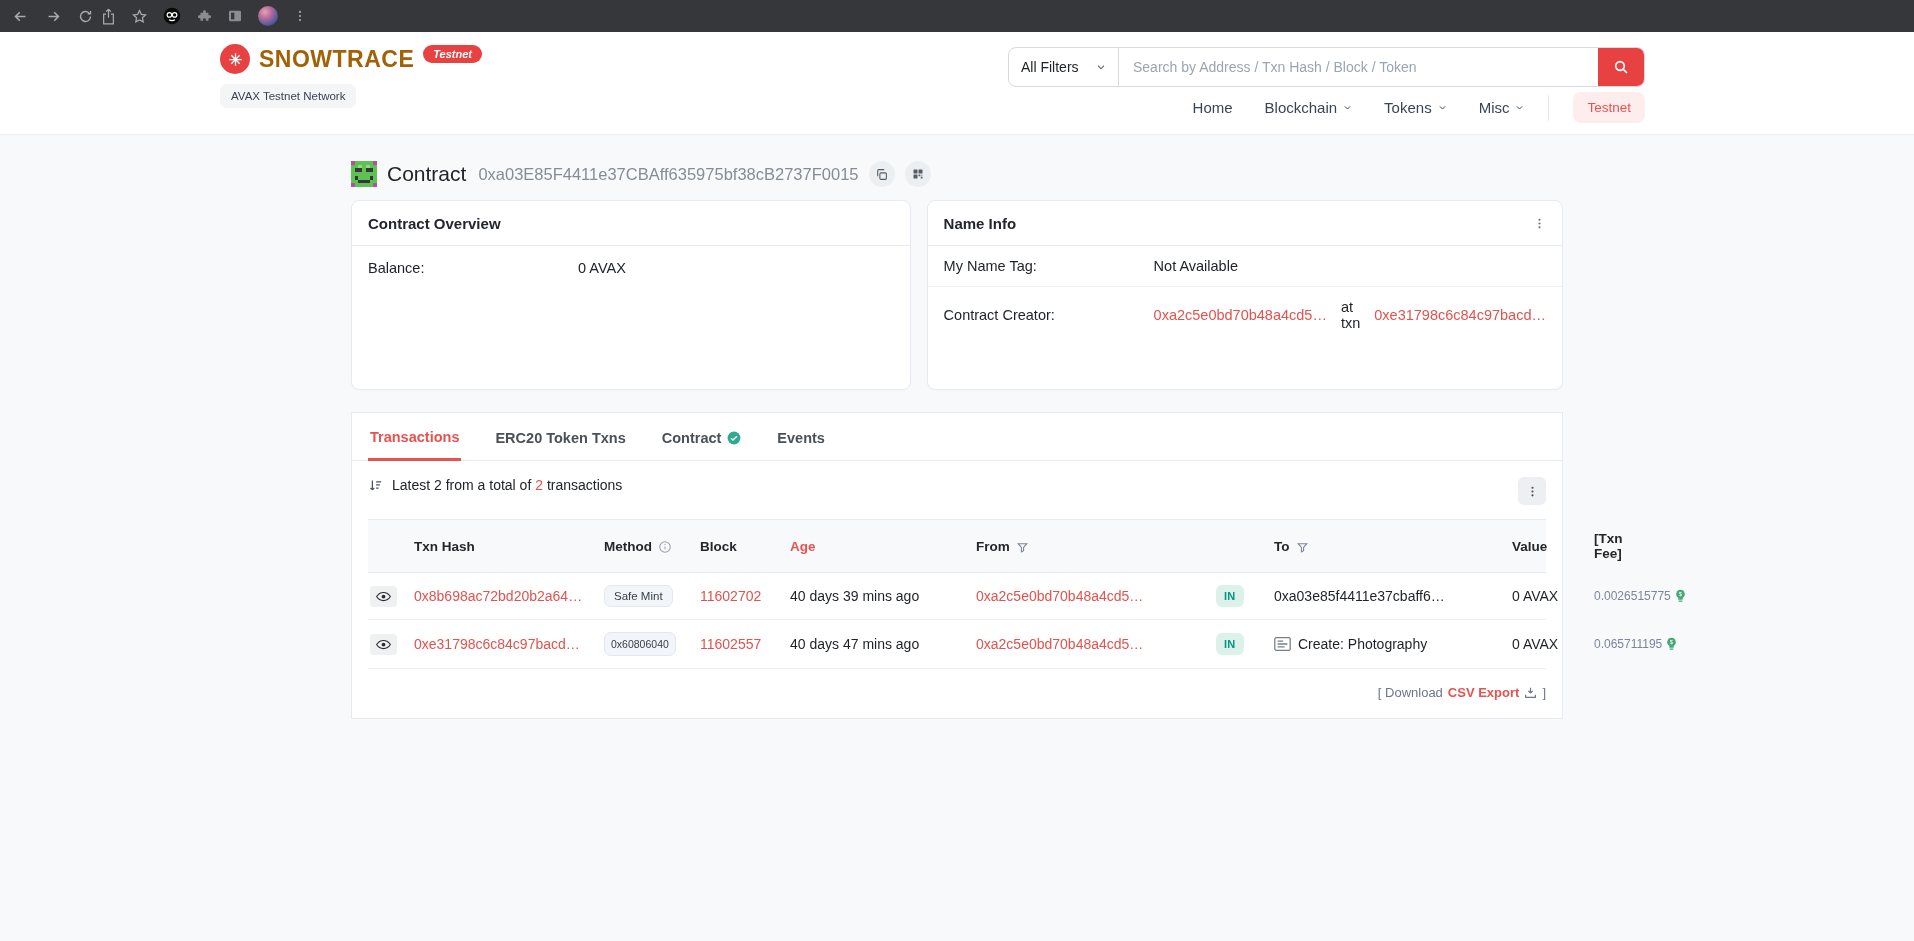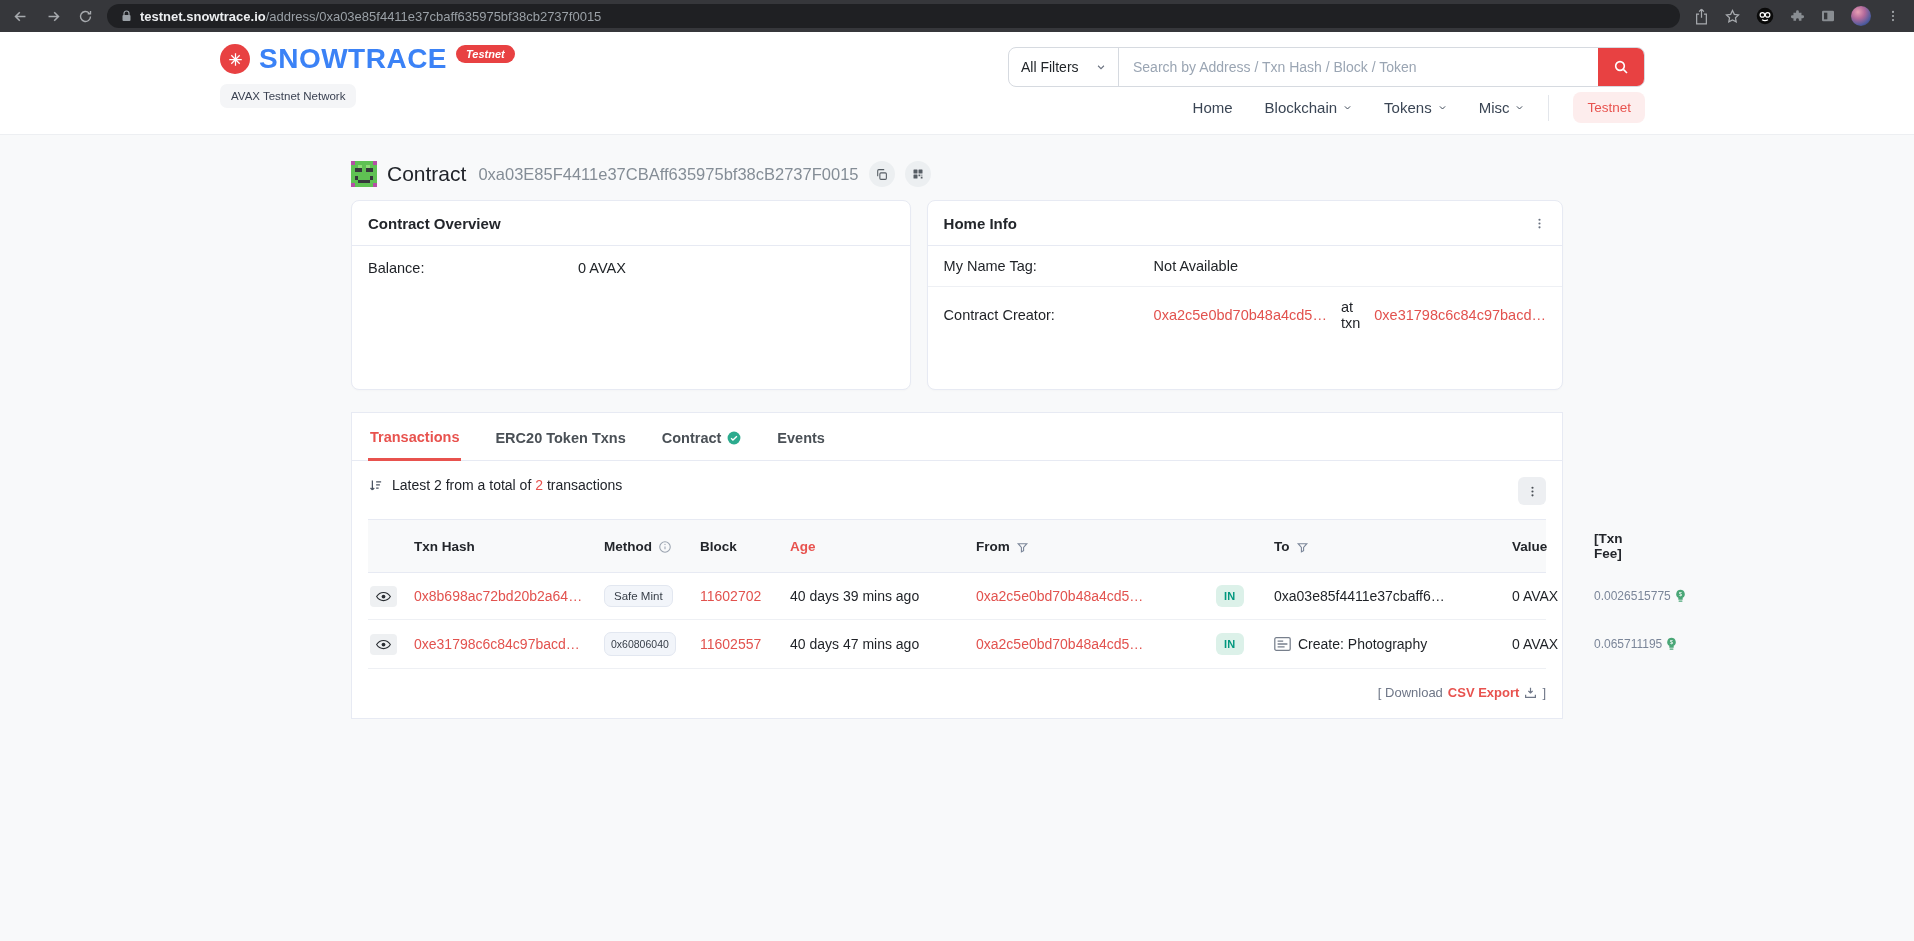--- a/index.html
+++ b/index.html
@@ -23,21 +23,21 @@
   .chrome-right { display:flex; align-items:center; gap:15px; padding-right:4px; }
   .profile-avatar { width:20px; height:20px; border-radius:50%;
     background:radial-gradient(circle at 35% 30%, #e9a0b4 0%, #b36a9b 35%, #4d5b9e 70%, #23284a 100%); }
 
   
   .site-header { background:#fff; height:103px; border-bottom:1px solid #edeff2; position:relative; }
   .header-inner { margin-left:220px; width:1425px; height:100%; position:relative; }
   .brand-block { position:absolute; left:0; top:12px; }
   .brand-row { display:flex; align-items:flex-start; gap:9px; }
   .brand-logo { width:30px; height:30px; border-radius:50%; background:#e84142; display:flex; align-items:center; justify-content:center; }
-  .brand-name { font-size:28px; font-weight:bold; color:#3b82f6; letter-spacing:.5px; line-height:30px; }
+  .brand-name { font-size:23px; font-weight:bold; color:#a16207; letter-spacing:.5px; line-height:30px; }
   .brand-badge { background:#e84142; color:#fff; font-size:11px; font-weight:bold; font-style:italic;
                  padding:3px 10px; border-radius:10px; margin-top:1px; }
   .network-label { margin-top:10px; display:inline-block; background:#f4f5f7; border-radius:7px;
                    padding:6px 11px; font-size:11.5px; color:#3b4252; }
   .search-bar { position:absolute; right:0; top:15px; width:637px; height:40px; display:flex;
                 border:1px solid #d6dae0; border-radius:8px; background:#fff; overflow:hidden; }
   .filter-select { width:110px; display:flex; align-items:center; justify-content:space-between;
                    padding:0 12px; border-right:1px solid #d6dae0; font-size:14px; color:#212529; cursor:pointer; }
   .search-input { flex:1; border:none; outline:none; padding:0 14px; font-size:14px; color:#212529; font-family:inherit; }
   .search-input::placeholder { color:#9aa5b3; }
@@ -116,29 +116,20 @@
           <path d="M5 12h14M13 6l6 6-6 6"></path>
         </svg>
     </span>
     <span class="chrome-btn">
       <svg width="15" height="15" viewBox="0 0 24 24" fill="none" stroke="#a7aaae" stroke-width="2.2">
           <path d="M20 12a8 8 0 1 1-2.3-5.7"></path>
           <path d="M20 3v4.5h-4.5"></path>
         </svg>
     </span>
   </div>
-  <div class="url-bar">
-    <span>
-      <svg width="11" height="12" viewBox="0 0 20 24">
-          <rect x="2" y="10" width="16" height="12" rx="2" fill="#9aa0a6"></rect>
-          <path d="M5 11V7a5 5 0 0 1 10 0v4" fill="none" stroke="#9aa0a6" stroke-width="2.4"></path>
-        </svg>
-    </span>
-    <span><span class="url-domain">testnet.snowtrace.io</span><span class="url-path">/address/0xa03e85f4411e37cbaff635975bf38cb2737f0015</span></span>
-  </div>
   <div class="chrome-right">
     <span class="chrome-btn">
       <svg width="15" height="17" viewBox="0 0 24 28" fill="none" stroke="#a7aaae" stroke-width="2">
           <path d="M12 2v14M12 2l-4 4M12 2l4 4M8 10H4v16h16V10h-4"></path>
         </svg>
     </span>
     <span class="chrome-btn">
       <svg width="17" height="17" viewBox="0 0 24 24" fill="none" stroke="#a7aaae" stroke-width="1.8">
           <path d="M12 3.5l2.6 5.4 5.9.8-4.3 4.1 1 5.8-5.2-2.8-5.2 2.8 1-5.8L3.5 9.7l5.9-.8L12 3.5z"></path>
         </svg>
@@ -292,21 +283,21 @@
         <span>Contract Overview</span>
       </div>
       <div class="kv-row">
         <span class="kv-label">Balance:</span>
         <span class="kv-value">0 AVAX</span>
       </div>
     </section>
 
     <section class="card">
       <div class="card-header">
-        <span>Home Info</span>
+        <span>Name Info</span>
         <span class="dots-plain">
           <svg width="13" height="13" viewBox="0 0 24 24" fill="currentColor">
               <circle cx="12" cy="5" r="2"></circle>
               <circle cx="12" cy="12" r="2"></circle>
               <circle cx="12" cy="19" r="2"></circle>
             </svg>
         </span>
       </div>
       <div class="kv-row mi-row">
         <span class="kv-label">My Name Tag:</span>

